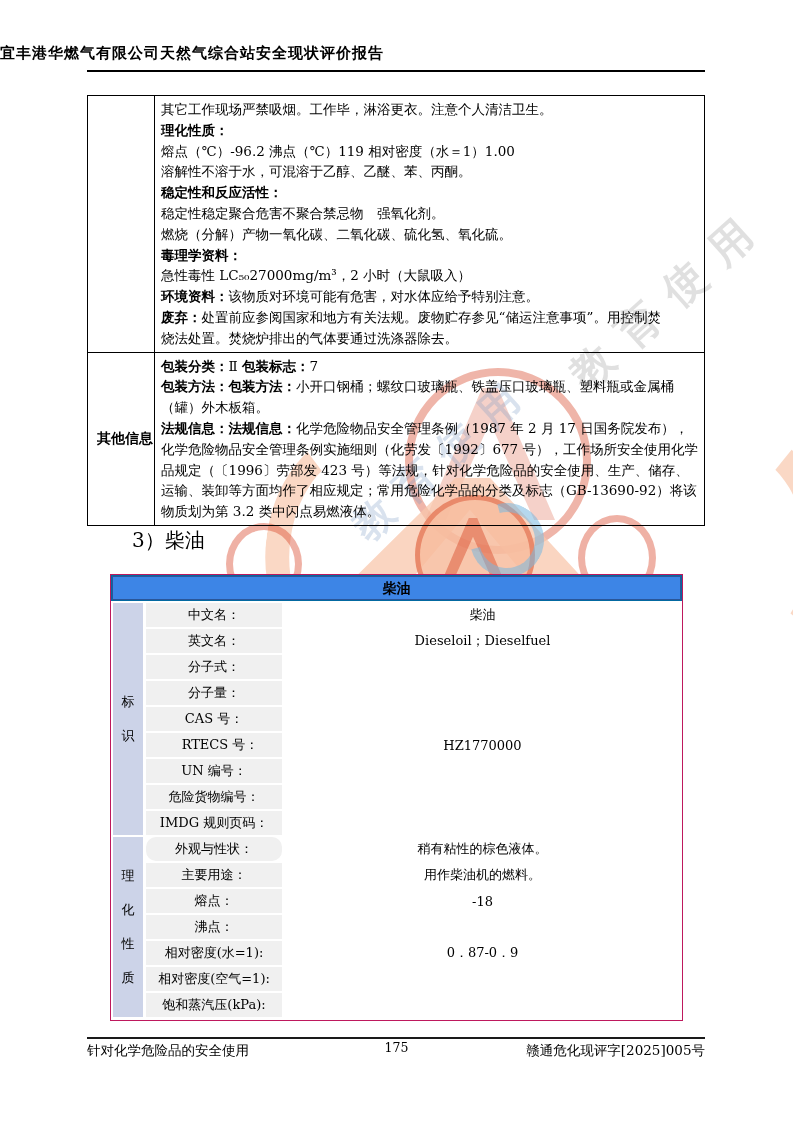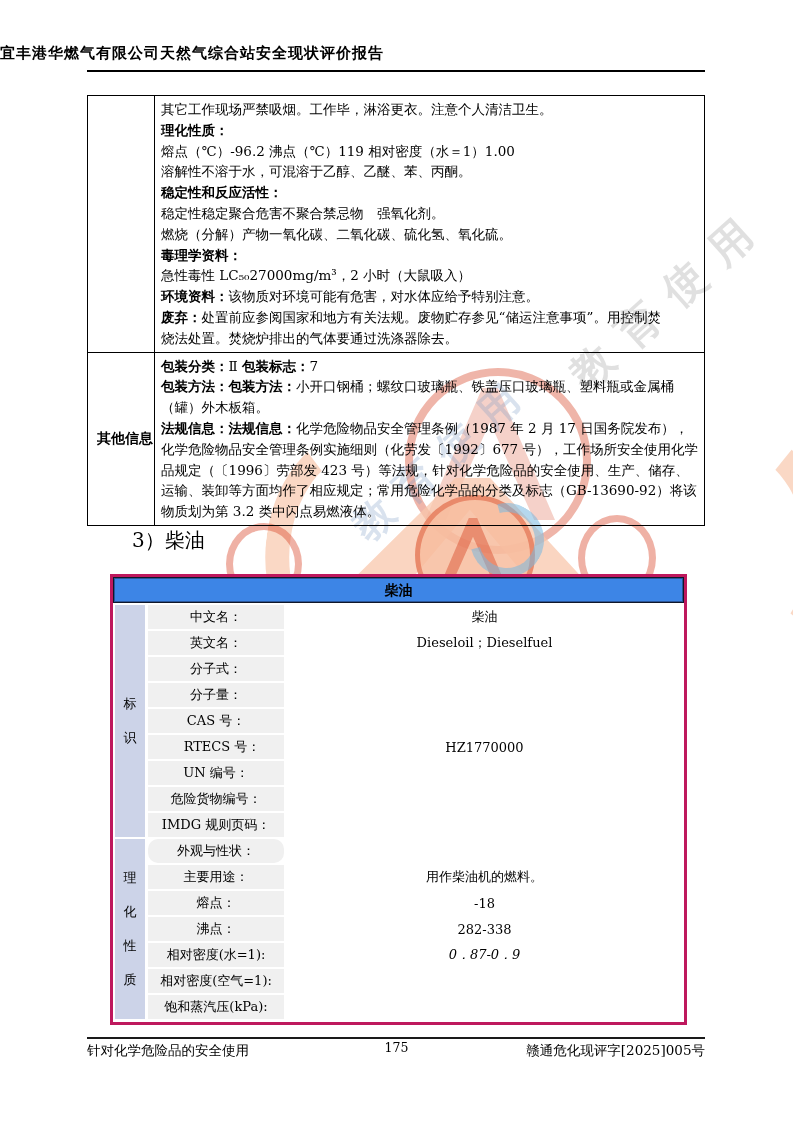--- a/index.html
+++ b/index.html
@@ -18,21 +18,21 @@
   .t1 td{border:1px solid #000;vertical-align:middle;}
   .t1-label{width:84px;text-align:right;font-weight:bold;font-size:14px;}
   .t1-content{padding:3px 6px;}
   .t1-line{font-size:13.5px;line-height:20.8px;white-space:nowrap;}
   .t1-line .b{font-weight:bold;}
 
   
   .sec-heading{position:absolute;left:88px;top:527px;font-size:20px;font-weight:normal;margin-left:44px;}
 
   
-  .t2{position:absolute;left:110px;top:574px;width:571px;border:3px solid #be185d;background:#0f172a;}
+  .t2{position:absolute;left:110px;top:574px;width:571px;border:1px solid #be185d;background:#0369a1;}
   .t2-header{height:22px;margin:1px;background:#3d85e6;border:1px solid #2a5699;
              text-align:center;font-size:14px;font-weight:bold;line-height:22px;color:#000;}
   .t2-body{display:grid;grid-template-columns:30px 136px 1fr;grid-auto-rows:24px;
            row-gap:2px;column-gap:3px;padding:2px 2px 3px 2px;background:#fff;}
   .t2-group{background:#ccd3e8;display:flex;flex-direction:column;align-items:center;
             justify-content:center;font-size:13px;line-height:2.6;}
   .t2-label{background:#f0f0f0;display:flex;align-items:center;justify-content:center;
             font-size:13px;white-space:nowrap;}
   .t2-value{background:#fff;display:flex;align-items:center;justify-content:center;
             font-size:13px;white-space:nowrap;}
@@ -157,28 +157,28 @@
           <div class="t2-value" style="grid-area: 8 / 3;"></div>
           <div class="t2-label" style="grid-area: 9 / 2;">IMDG 规则页码：</div>
           <div class="t2-value" style="grid-area: 9 / 3;"></div>
           <div class="t2-group" style="grid-area: 10 / 1 / span 7;">
             <span>理</span>
             <span>化</span>
             <span>性</span>
             <span>质</span>
           </div>
           <div class="t2-label" style="grid-area: 10 / 2; border-radius: 10px;">外观与性状：</div>
+          <div class="t2-value" style="grid-area: 10 / 3;">稍有粘性的棕色液体。</div>
           <div class="t2-label" style="grid-area: 11 / 2;">主要用途：</div>
           <div class="t2-value" style="grid-area: 11 / 3;">用作柴油机的燃料。</div>
           <div class="t2-label" style="grid-area: 12 / 2;">熔点：</div>
           <div class="t2-value" style="grid-area: 12 / 3;">-18</div>
           <div class="t2-label" style="grid-area: 13 / 2;">沸点：</div>
-          <div class="t2-value" style="grid-area: 13 / 3;">282-338</div>
           <div class="t2-label" style="grid-area: 14 / 2;">相对密度(水=1):</div>
-          <div class="t2-value" style="grid-area: 14 / 3; font-style: italic;">0．87-0．9</div>
+          <div class="t2-value" style="grid-area: 14 / 3;">0．87-0．9</div>
           <div class="t2-label" style="grid-area: 15 / 2;">相对密度(空气=1):</div>
           <div class="t2-value" style="grid-area: 15 / 3;"></div>
           <div class="t2-label" style="grid-area: 16 / 2;">饱和蒸汽压(kPa):</div>
           <div class="t2-value" style="grid-area: 16 / 3;"></div>
         </div>
     </div>
 
     <div class="footer-rule"></div>
     <div class="footer-company">针对化学危险品的安全使用</div>
     <div class="footer-page">175</div>

